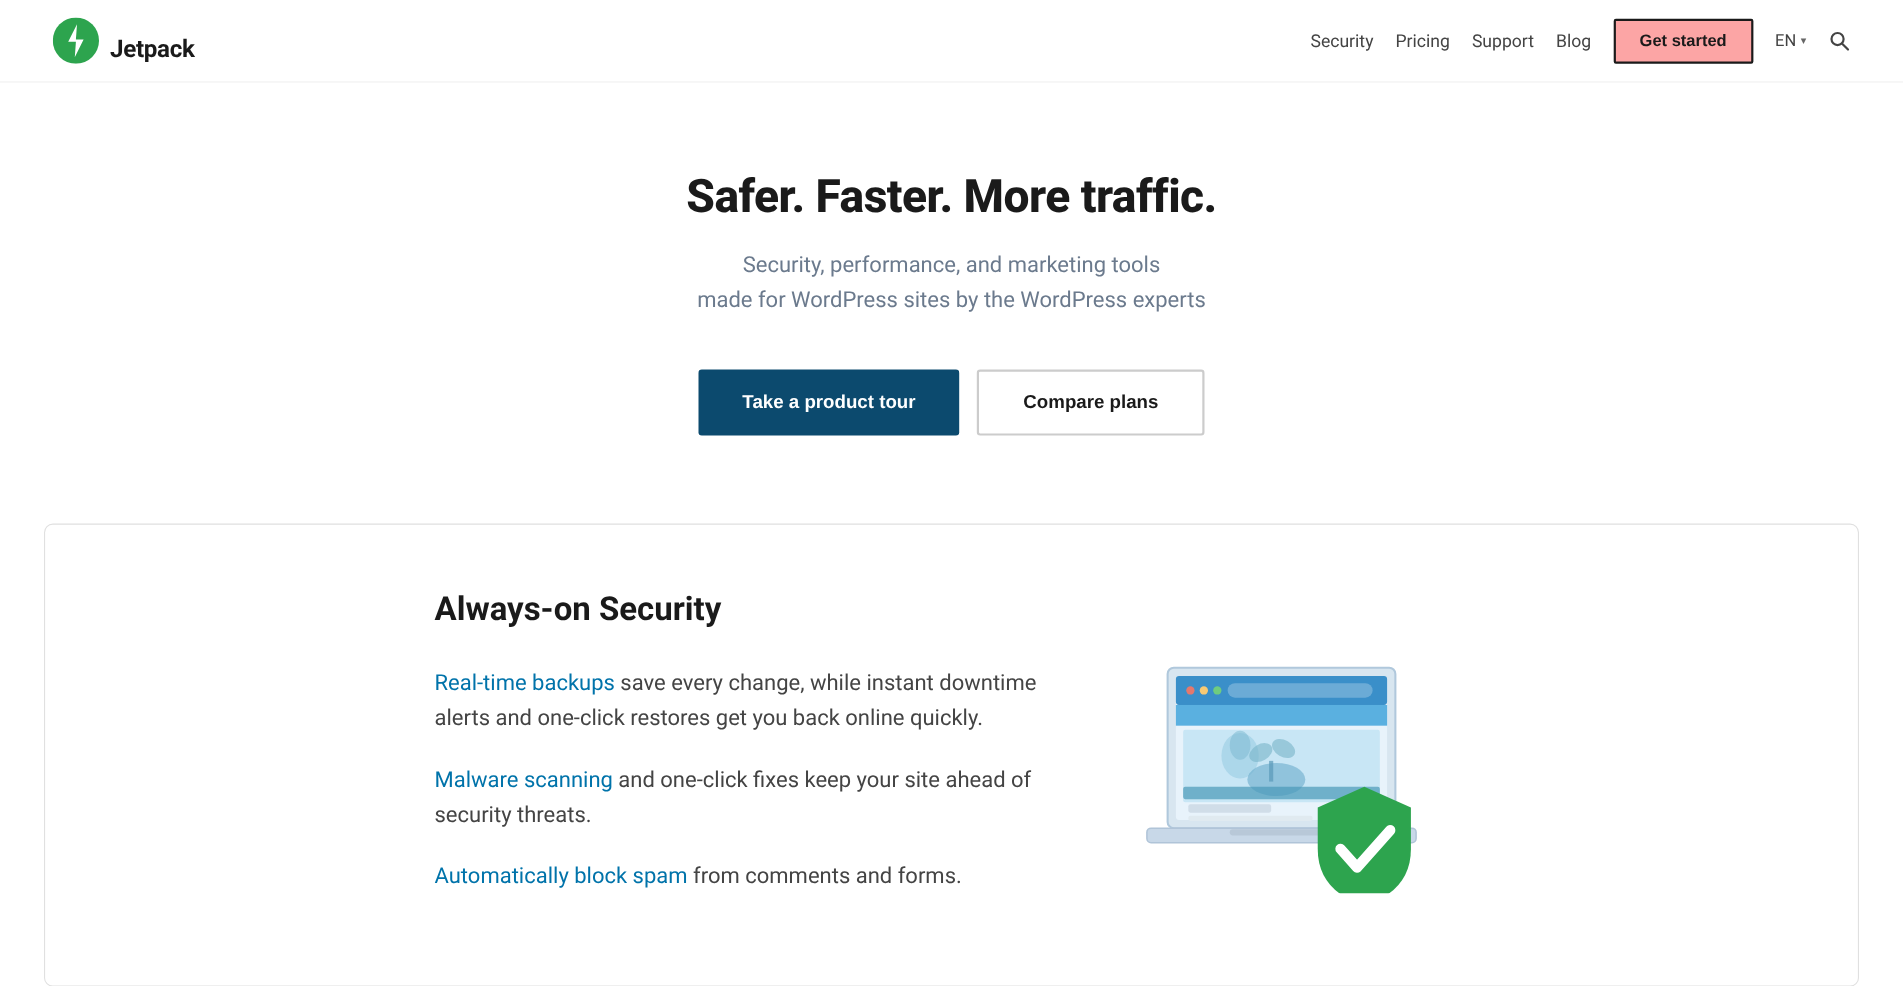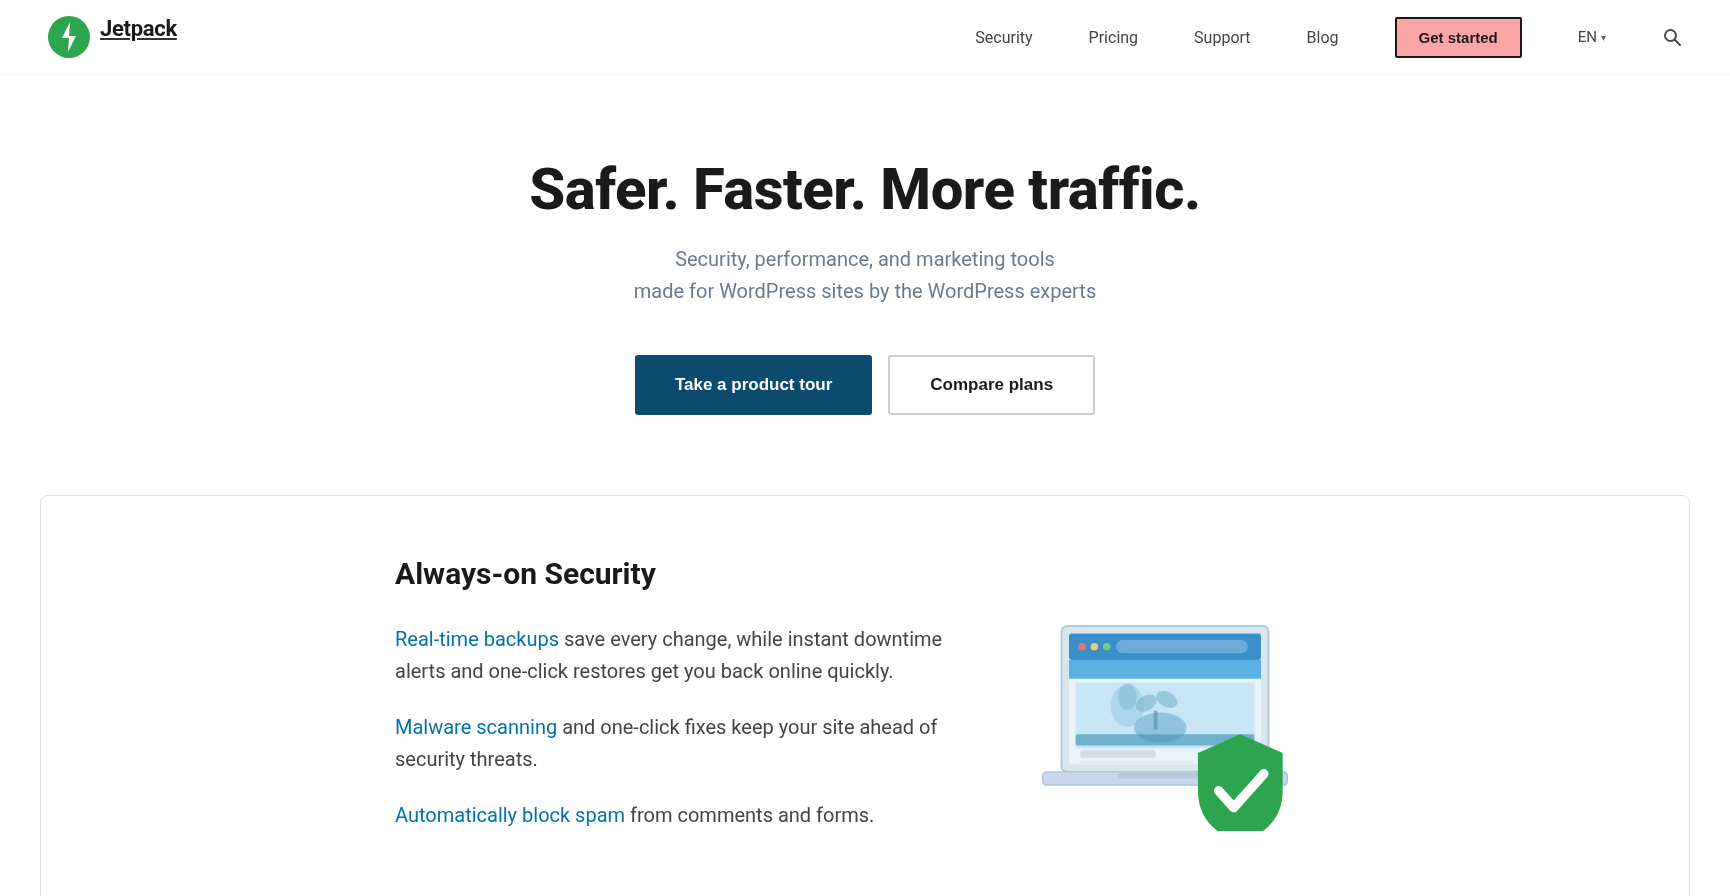--- a/index.html
+++ b/index.html
@@ -8,39 +8,38 @@
     
     header {
       display: flex;
       align-items: center;
       justify-content: space-between;
       padding: 16px 48px;
       border-bottom: 1px solid #f0f0f0;
     }
     .logo-area {
       display: flex;
-      align-items: flex-start;
+      align-items: flex-end;
       gap: 10px;
       cursor: pointer;
-      text-decoration: underline;
     }
     .logo-icon {
       width: 42px;
       height: 42px;
     }
     .logo-text {
       font-size: 22px;
       font-weight: 700;
       color: #1a1a1a;
       letter-spacing: -0.3px;
     }
     nav {
       display: flex;
       align-items: center;
-      gap: 56px;
+      gap: 20px;
     }
     .nav-link {
       font-size: 16px;
       color: #444;
       cursor: pointer;
       text-decoration: none;
     }
     .get-started-btn {
       border: 2px solid #1a1a1a;
       background: #fca5a5;
@@ -72,21 +71,21 @@
       display: flex;
       align-items: center;
     }
 
     
     .hero {
       text-align: center;
       padding: 80px 24px 60px;
     }
     .hero-title {
-      font-size: 58px;
+      font-size: 42px;
       font-weight: 800;
       color: #1a1a1a;
       margin-bottom: 20px;
       letter-spacing: -0.5px;
     }
     .hero-subtitle {
       font-size: 20px;
       color: #6b7a8d;
       line-height: 1.6;
       max-width: 520px;

